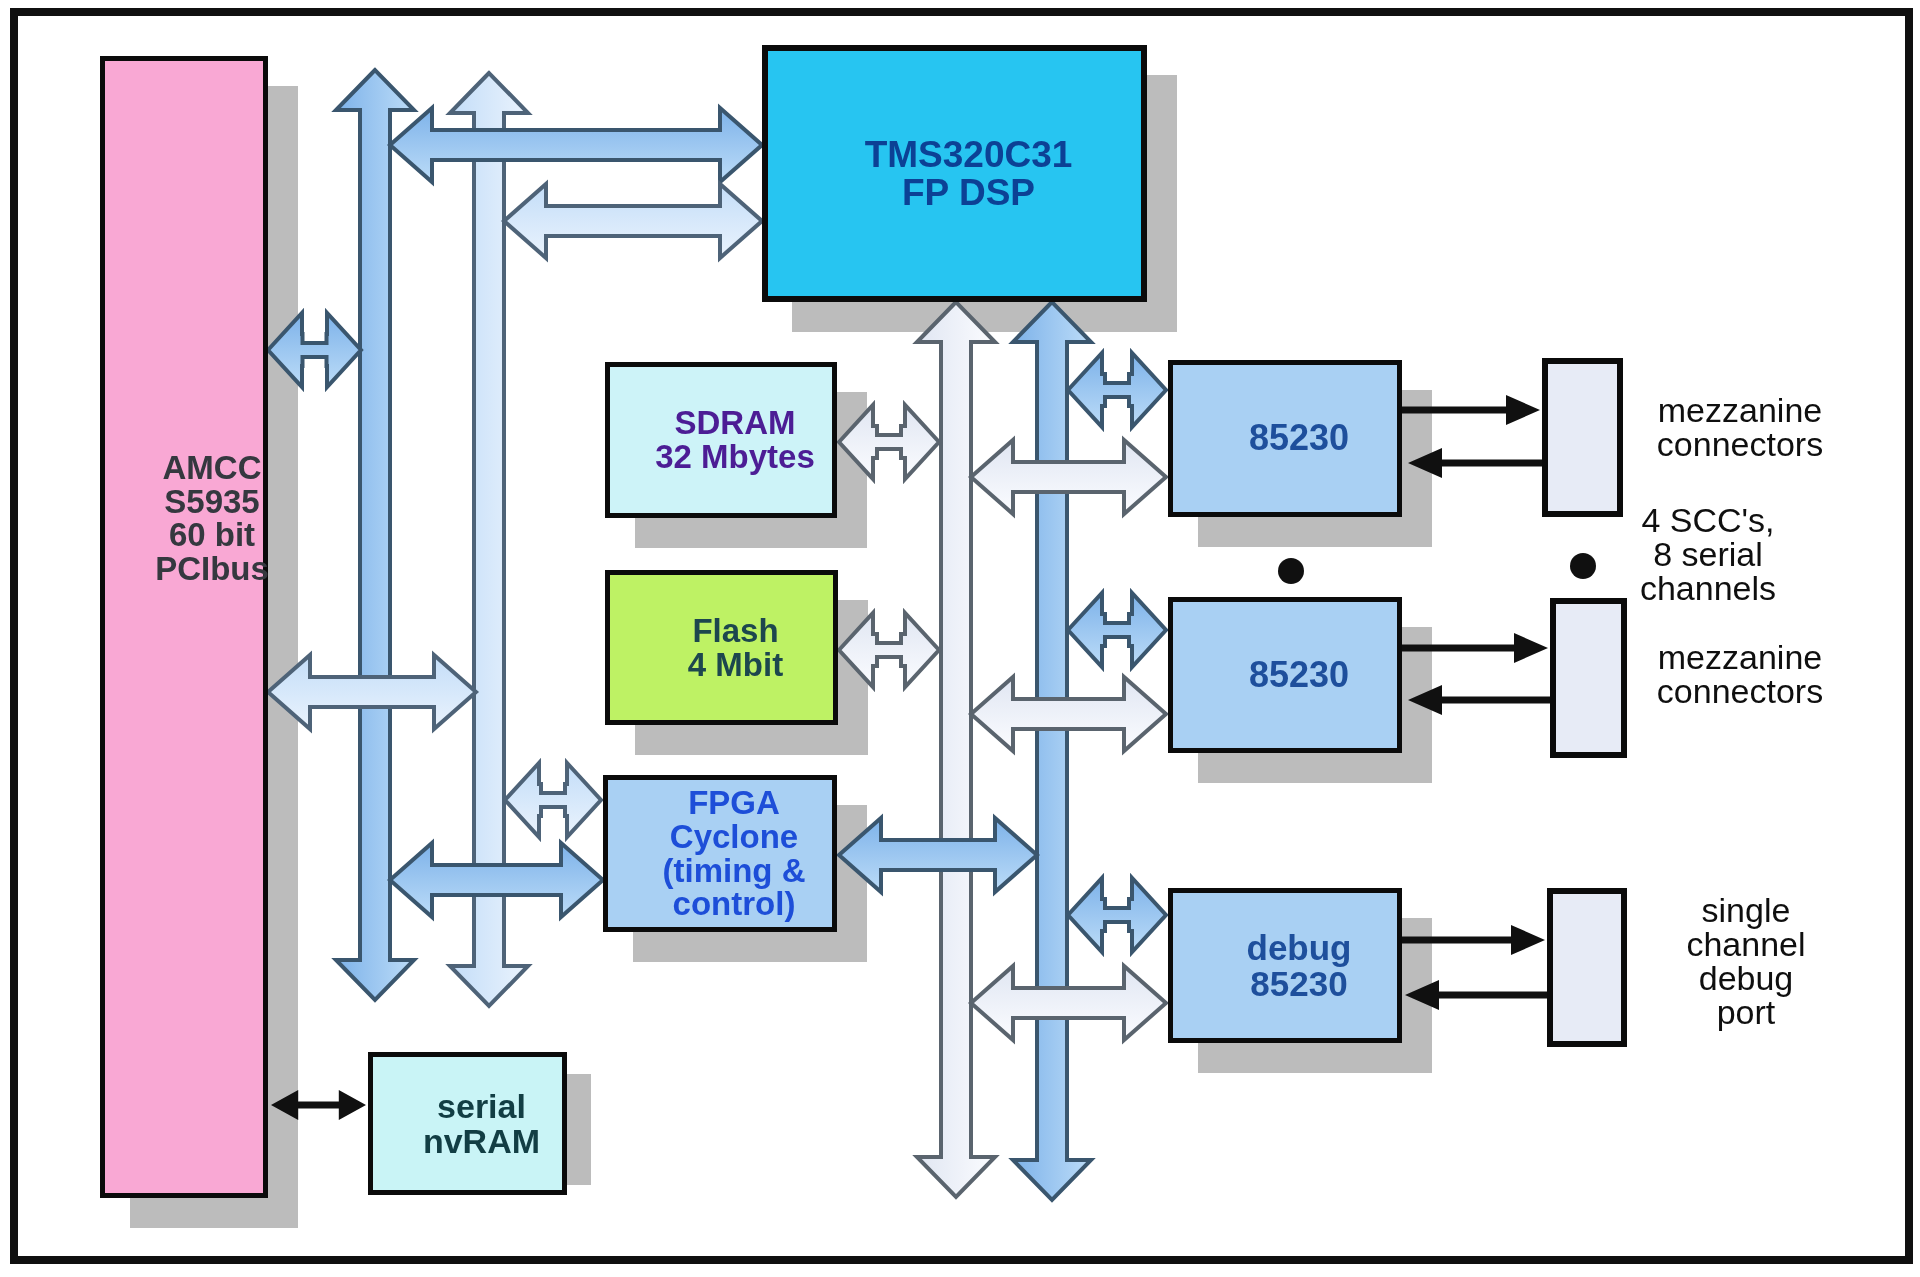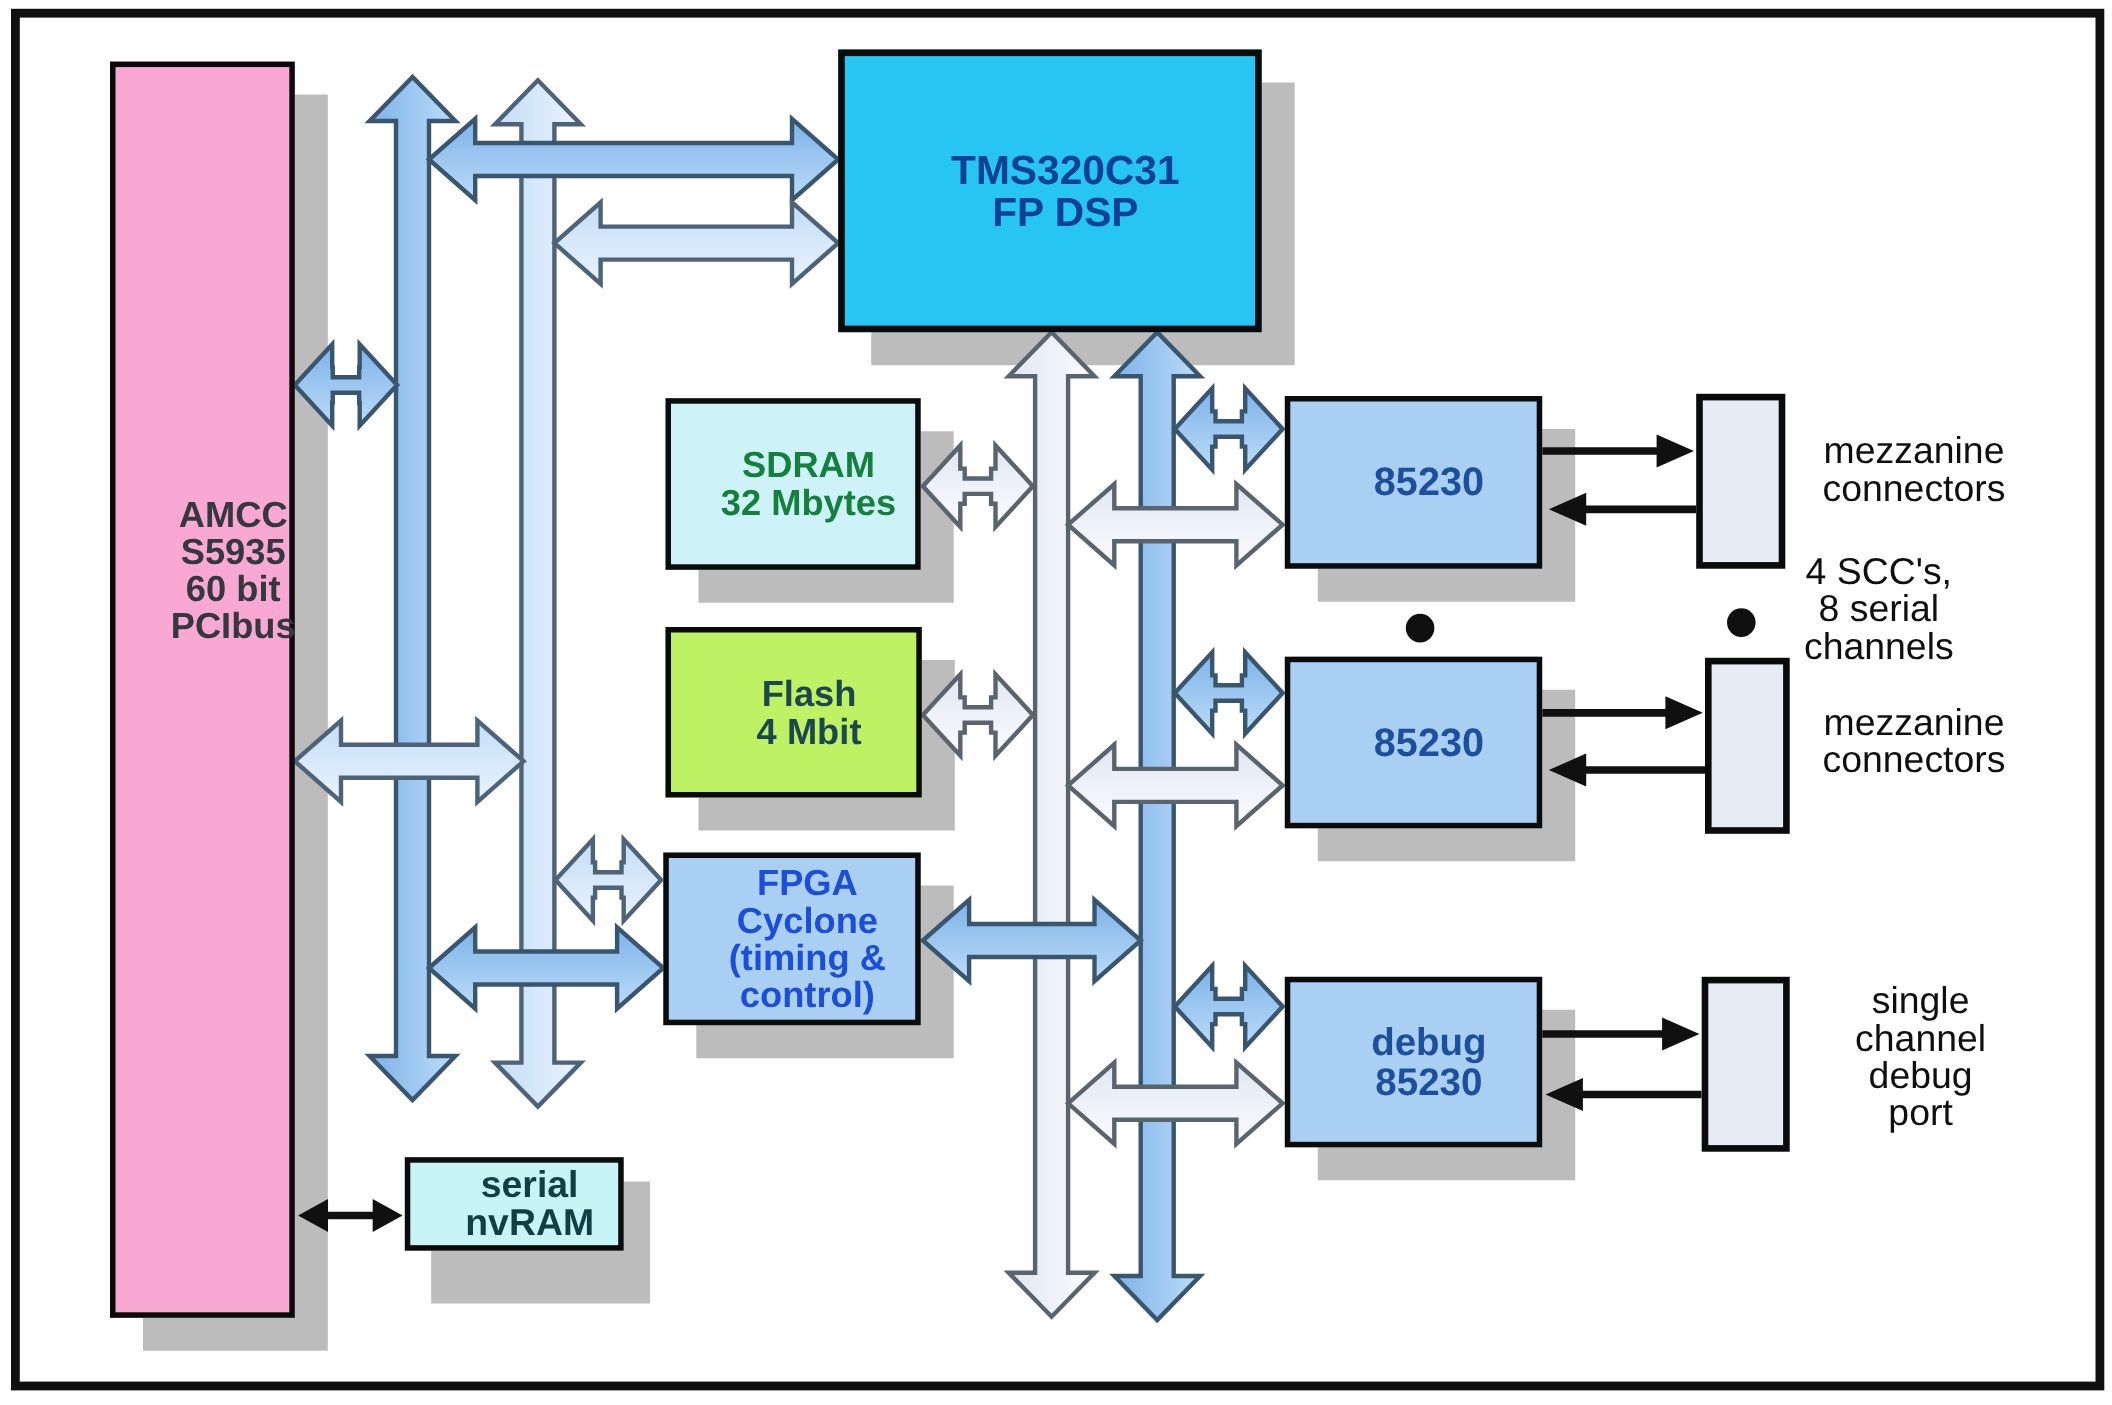--- a/index.html
+++ b/index.html
@@ -15,24 +15,24 @@
   .box{
     position:absolute;box-sizing:border-box;border:5px solid #0b0b0b;
     display:flex;align-items:center;justify-content:center;text-align:center;
     font-weight:700;line-height:1.02;
   }
   .box .lbl{width:100%;padding-left:28px;}
   .conn{border-width:6px;background:#e7ebf6;}
   #box-amcc{left:100px;top:56px;width:168px;height:1142px;background:#f9a8d4;color:#35383f;font-size:33px;}
   #box-amcc .lbl{position:absolute;left:0;top:390px;}
   #box-tms{left:762px;top:45px;width:385px;height:257px;background:#27c5f1;color:#0c4195;font-size:37px;border-width:6px;}
-  #box-sdram{left:605px;top:362px;width:232px;height:156px;background:#cdf3f8;color:#15803d;font-size:33px;}
+  #box-sdram{left:605px;top:362px;width:232px;height:156px;background:#cdf3f8;color:#4c1d95;font-size:33px;}
   #box-flash{left:605px;top:570px;width:233px;height:155px;background:#bef264;color:#1d474e;font-size:33px;}
   #box-fpga{left:603px;top:775px;width:234px;height:157px;background:#a9d0f3;color:#1d4ed8;font-size:33px;}
-  #box-nvram{left:368px;top:1052px;width:199px;height:85px;background:#c9f4f6;color:#123e44;font-size:34px;}
+  #box-nvram{left:368px;top:1052px;width:199px;height:143px;background:#c9f4f6;color:#123e44;font-size:34px;}
   #box-scc1{left:1168px;top:360px;width:234px;height:157px;background:#a9d0f3;color:#1e4f9c;font-size:36px;}
   #box-scc2{left:1168px;top:597px;width:234px;height:156px;background:#a9d0f3;color:#1e4f9c;font-size:36px;}
   #box-debug{left:1168px;top:888px;width:234px;height:155px;background:#a9d0f3;color:#1e4f9c;font-size:35px;}
   #box-mezz1{left:1542px;top:358px;width:81px;height:159px;}
   #box-mezz2{left:1550px;top:598px;width:77px;height:160px;}
   #box-port{left:1547px;top:888px;width:80px;height:159px;}
   .side-label{
     position:absolute;transform:translate(-50%,-50%);text-align:center;
     color:#0f0f0f;font-size:34px;line-height:1.0;font-weight:400;white-space:nowrap;
   }

